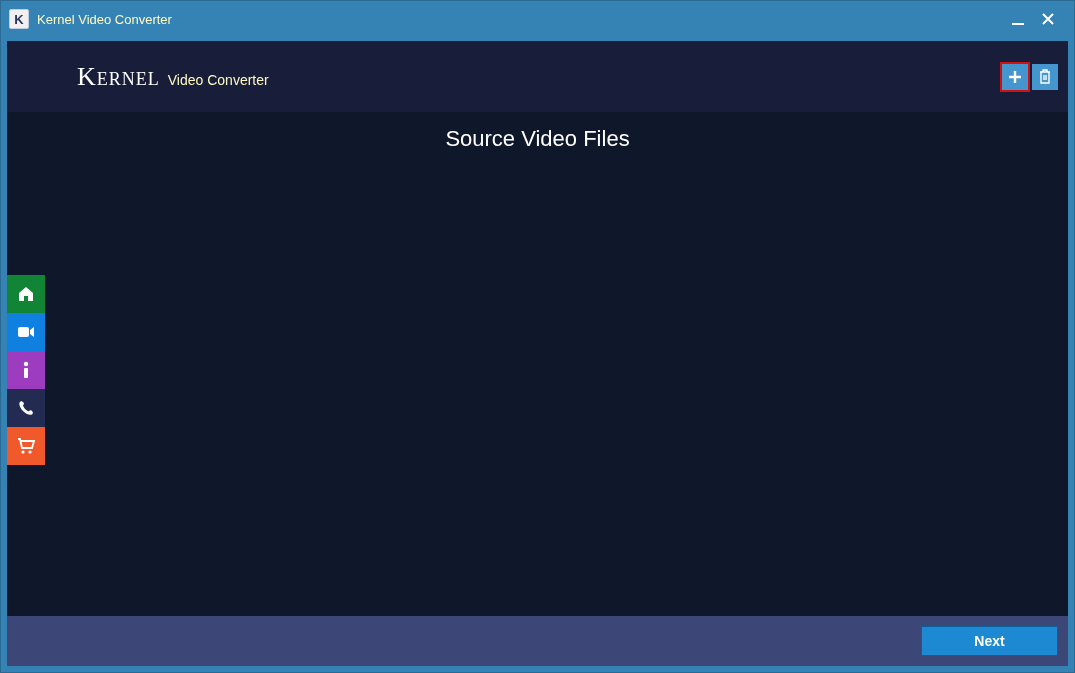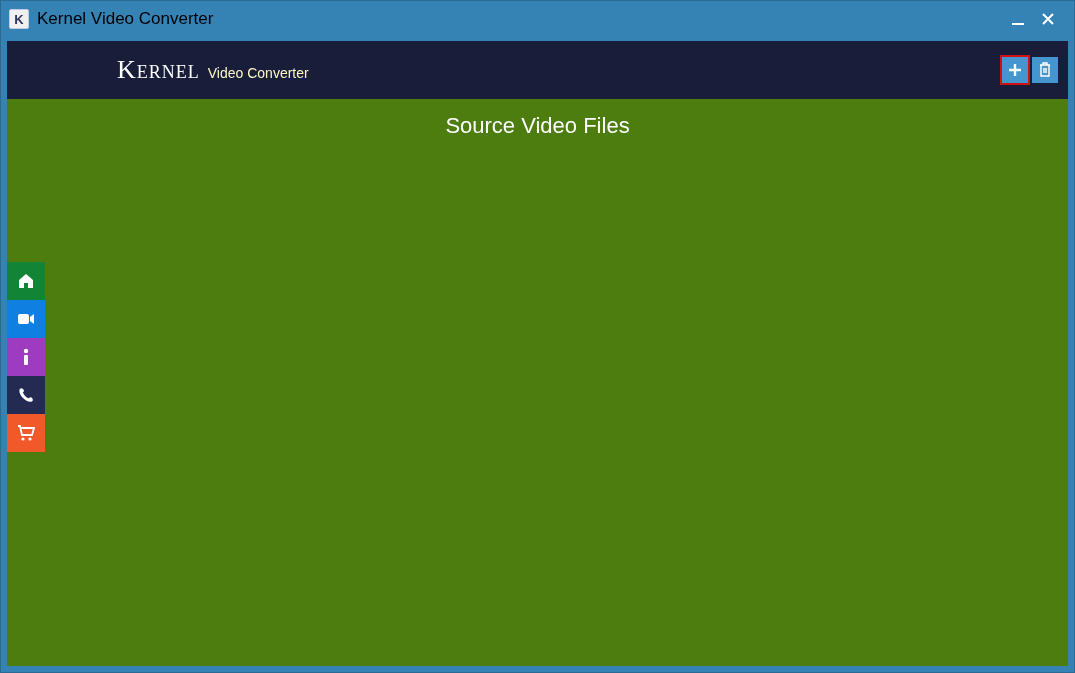--- a/index.html
+++ b/index.html
@@ -48,22 +48,22 @@
       display: flex;
       align-items: center;
       justify-content: center;
       font-weight: bold;
       font-size: 13px;
       color: #2d3765;
       border: 1px solid #c2cce0;
     }
 
     .title-text {
-      color: #000000;
-      font-size: 17px;
+      color: #fef9c3;
+      font-size: 13px;
     }
 
     .title-controls {
       display: flex;
       gap: 14px;
       padding-right: 10px;
     }
 
     .title-control {
       color: #fff;
@@ -82,25 +82,25 @@
     }
 
     .inner-content {
       flex: 1;
       padding: 4px 6px 6px 6px;
       display: flex;
       flex-direction: column;
     }
 
     .header {
-      height: 58px;
+      height: 71px;
       background: #181d3a;
       display: flex;
       align-items: center;
-      padding-left: 110px;
+      padding-left: 70px;
       padding-right: 10px;
       justify-content: space-between;
     }
 
     .brand {
       display: flex;
       align-items: baseline;
       gap: 8px;
       color: #fff;
     }
@@ -132,21 +132,21 @@
       cursor: pointer;
     }
 
     .header-btn.add-highlight {
       outline: 2px solid #d31010;
     }
 
     .body-area {
       position: relative;
       flex: 1;
-      background: #4d7c0f;
+      background: #0f172a;
       display: flex;
       flex-direction: column;
     }
 
     .body-title-wrap {
       text-align: center;
       padding: 14px 0;
     }
 
     .body-title {
@@ -280,15 +280,20 @@
         <div class="side-btn side-orange">
           <svg width="18" height="16" viewBox="0 0 18 16">
               <path d="M1 1 H3 L5 10 H15 L17 3 H4" stroke="#fff" stroke-width="1.8" fill="none"></path>
               <circle cx="6" cy="14" r="1.6" fill="#fff"></circle>
               <circle cx="13" cy="14" r="1.6" fill="#fff"></circle>
             </svg>
         </div>
       </div>
     </div>
 
+    <div class="footer-row">
+      <div class="next-btn">
+        <span>Next</span>
+      </div>
+    </div>
 
   </div>
 </div>
 
 </body></html>

